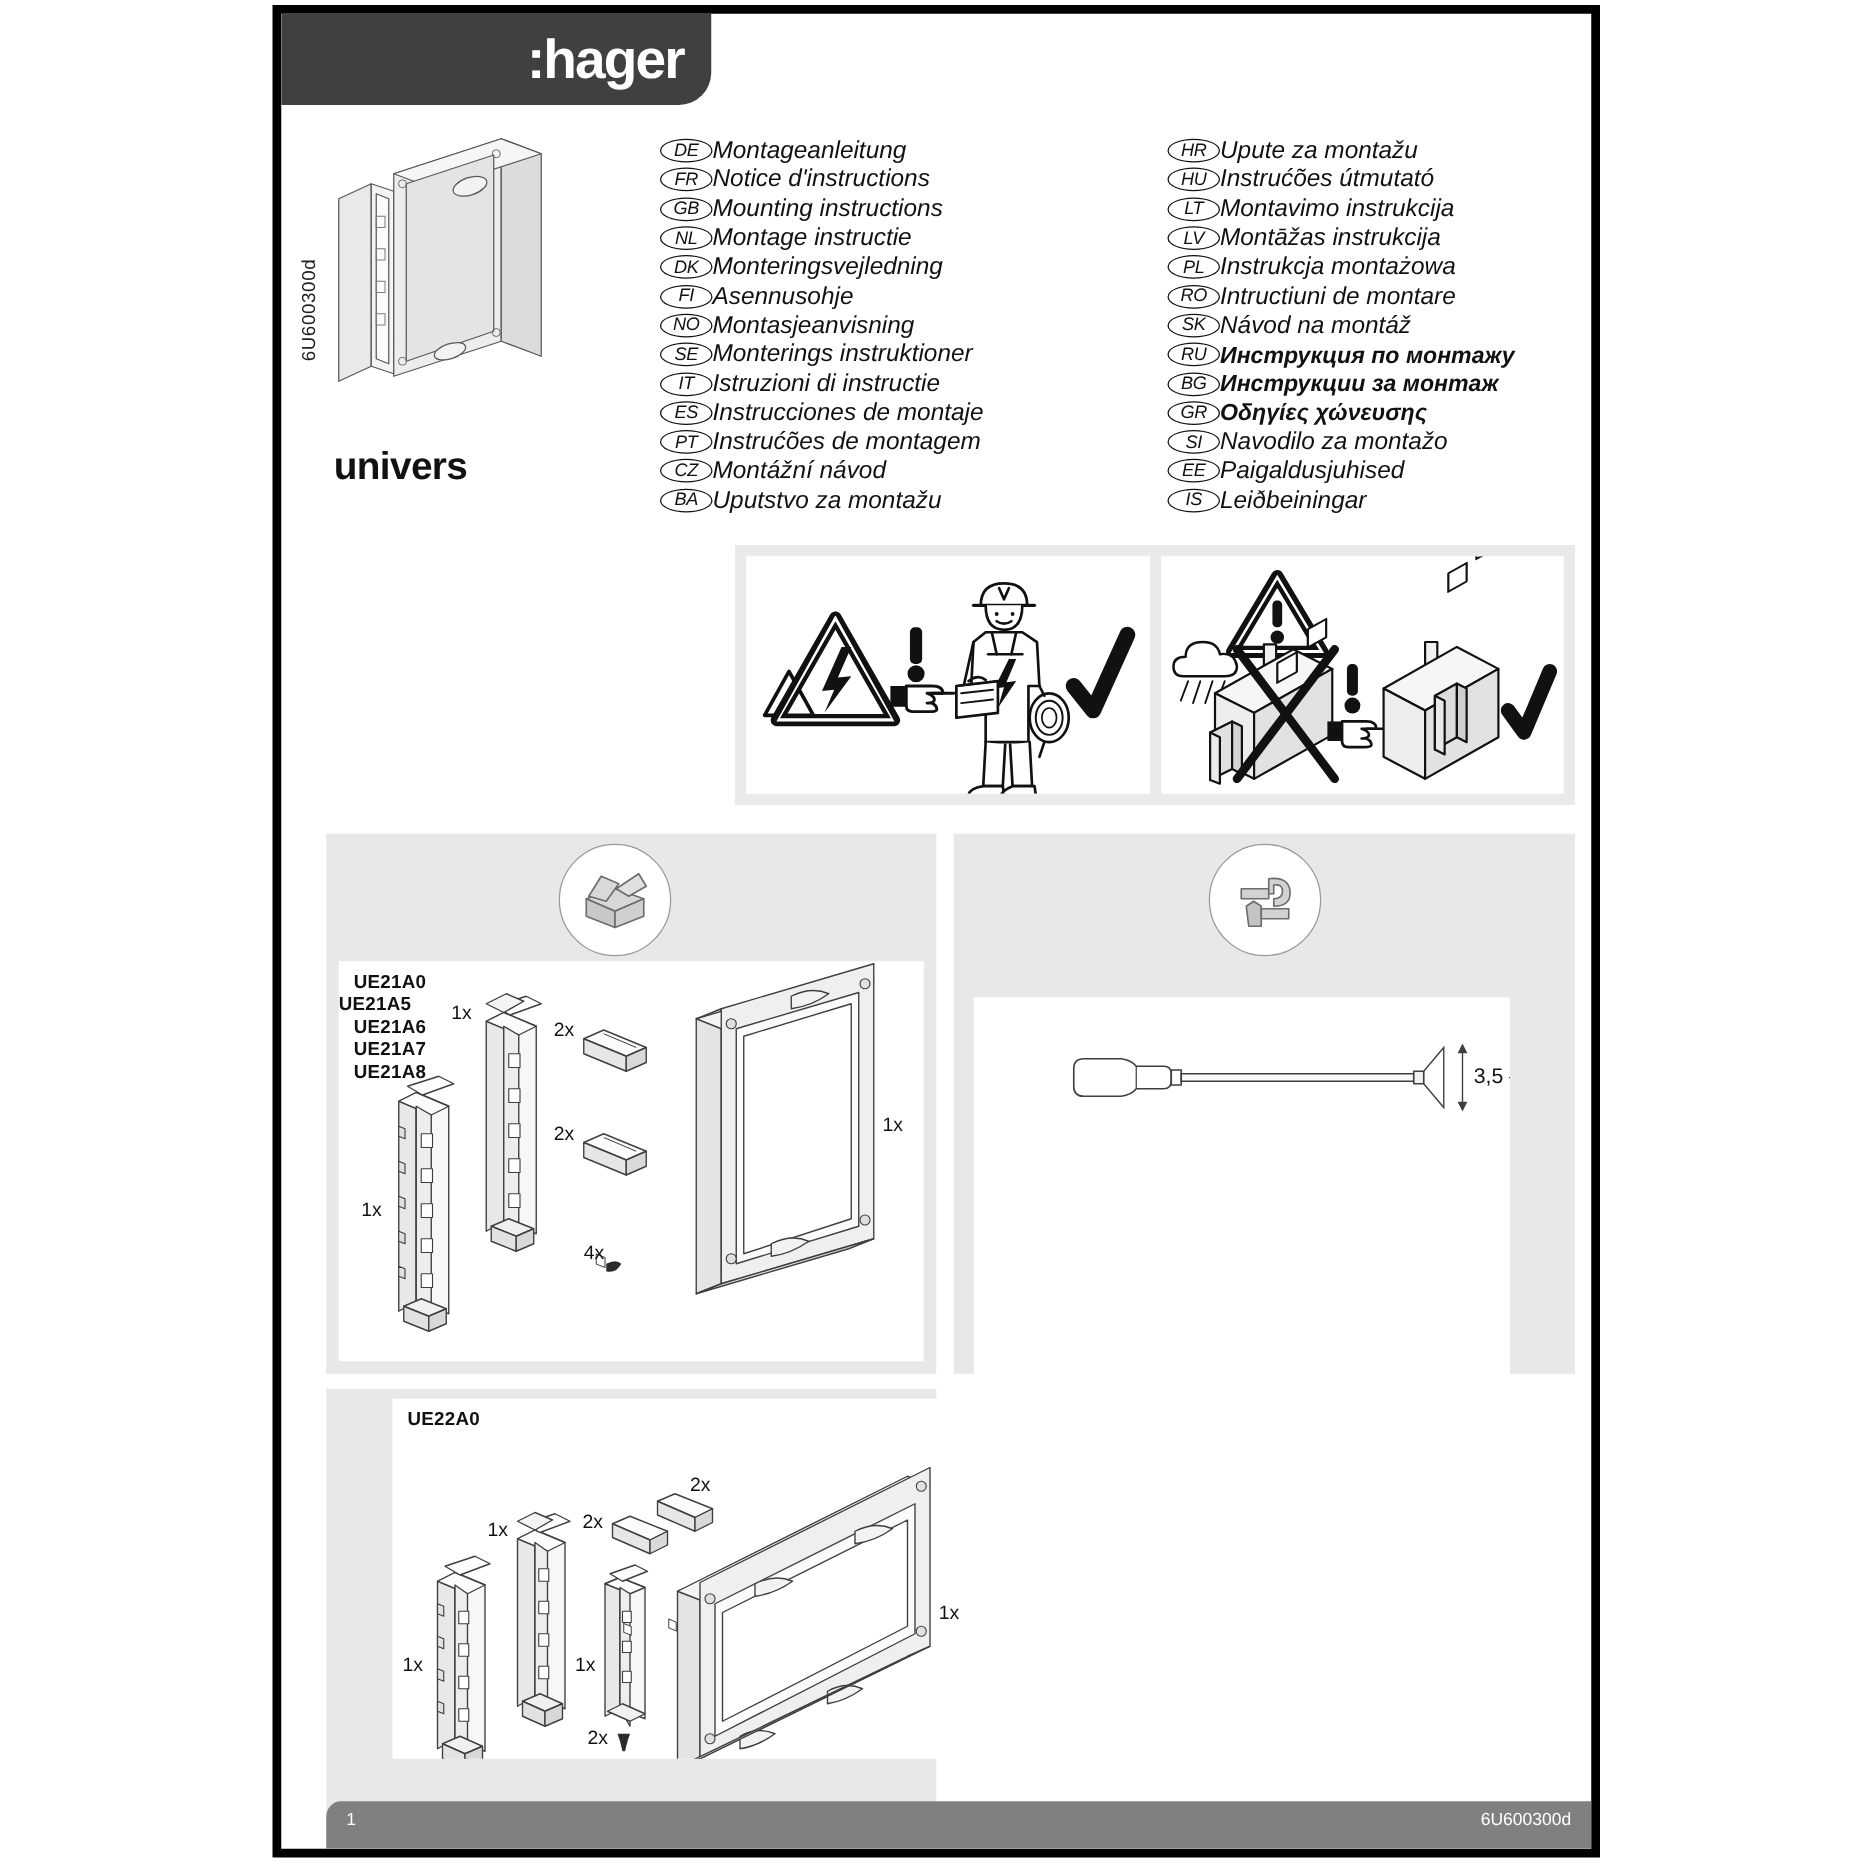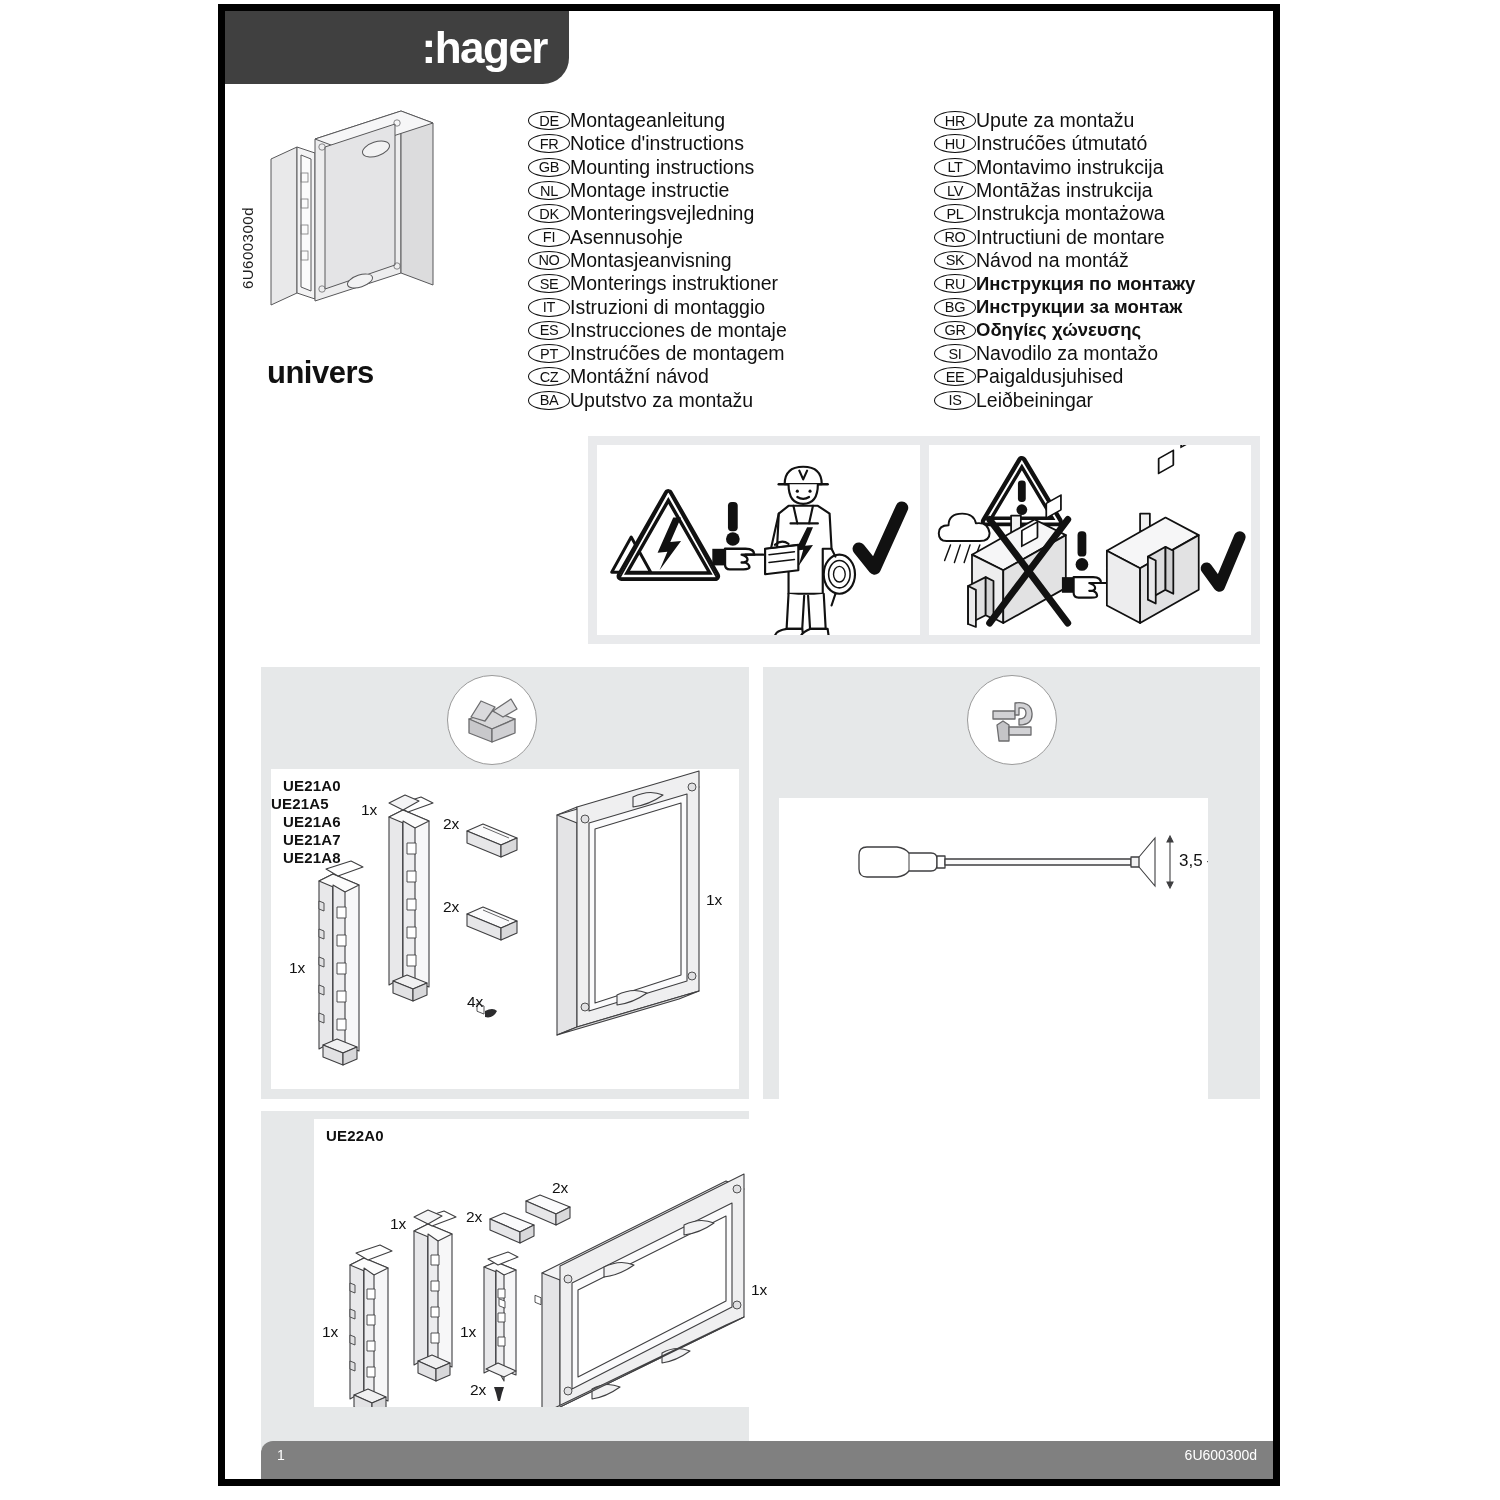--- a/index.html
+++ b/index.html
@@ -53,21 +53,21 @@
   #univers-title{
     position:absolute;left:42px;top:344px;
     font-size:31px;font-weight:bold;color:#111;
     letter-spacing:-0.5px;
   }
 
   
   .lang-col{position:absolute;top:98px;}
   #lang-left{left:303px;}
   #lang-right{left:709px;}
-  .lang-row{display:flex;align-items:center;height:23.3px;}
+  .lang-row{display:flex;align-items:center;height:23.3px;font-style:italic;}
   .lang-code{
     width:42px;height:19px;min-width:42px;
     border:1.8px solid #111;
     border-radius:50%;
     font-size:14.5px;
     display:flex;align-items:center;justify-content:center;
     color:#111;box-sizing:border-box;
     letter-spacing:-0.3px;
   }
   .lang-name{font-size:19.5px;color:#111;white-space:nowrap;}
@@ -212,21 +212,21 @@
         <div class="lang-row">
           <div class="lang-code">NO</div>
           <div class="lang-name">Montasjeanvisning</div>
         </div>
         <div class="lang-row">
           <div class="lang-code">SE</div>
           <div class="lang-name">Monterings instruktioner</div>
         </div>
         <div class="lang-row">
           <div class="lang-code">IT</div>
-          <div class="lang-name">Istruzioni di montaggio</div>
+          <div class="lang-name">Istruzioni di instructie</div>
         </div>
         <div class="lang-row">
           <div class="lang-code">ES</div>
           <div class="lang-name">Instrucciones de montaje</div>
         </div>
         <div class="lang-row">
           <div class="lang-code">PT</div>
           <div class="lang-name">Instrućões de montagem</div>
         </div>
         <div class="lang-row">

